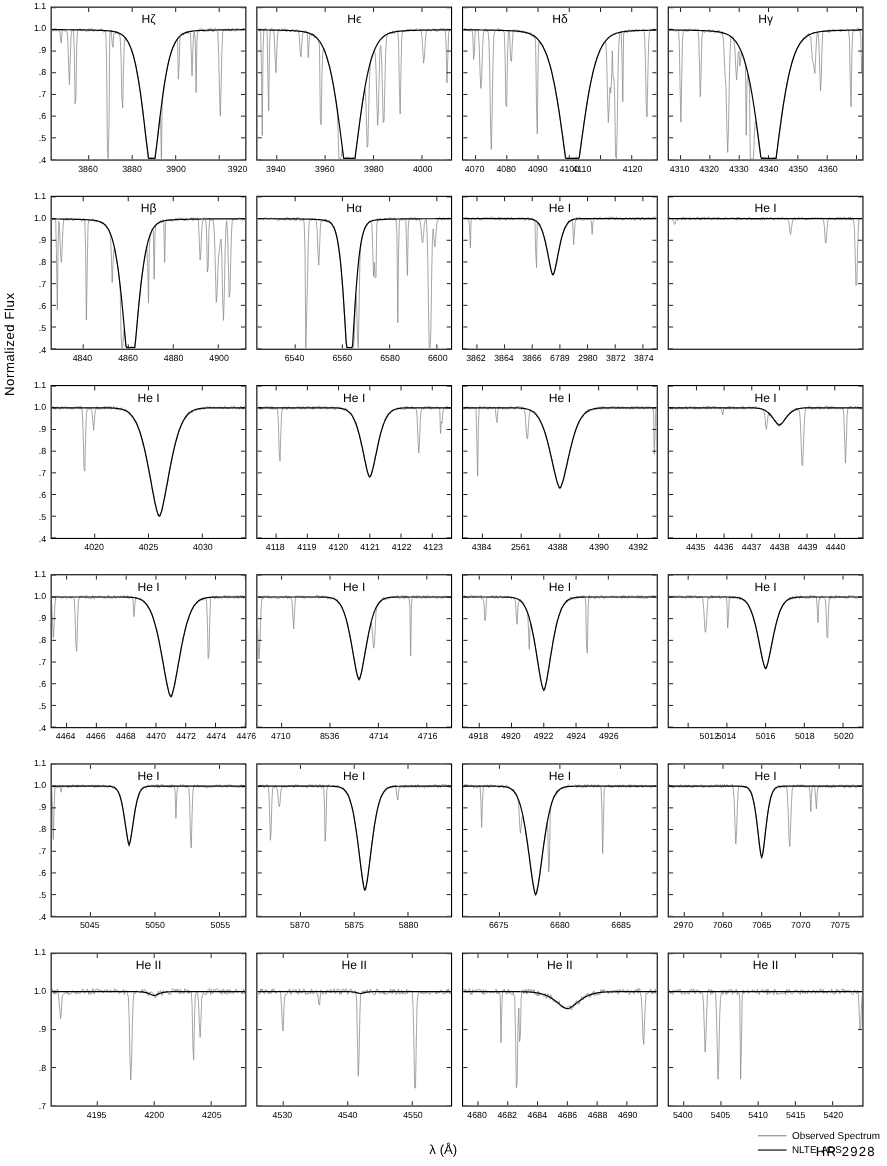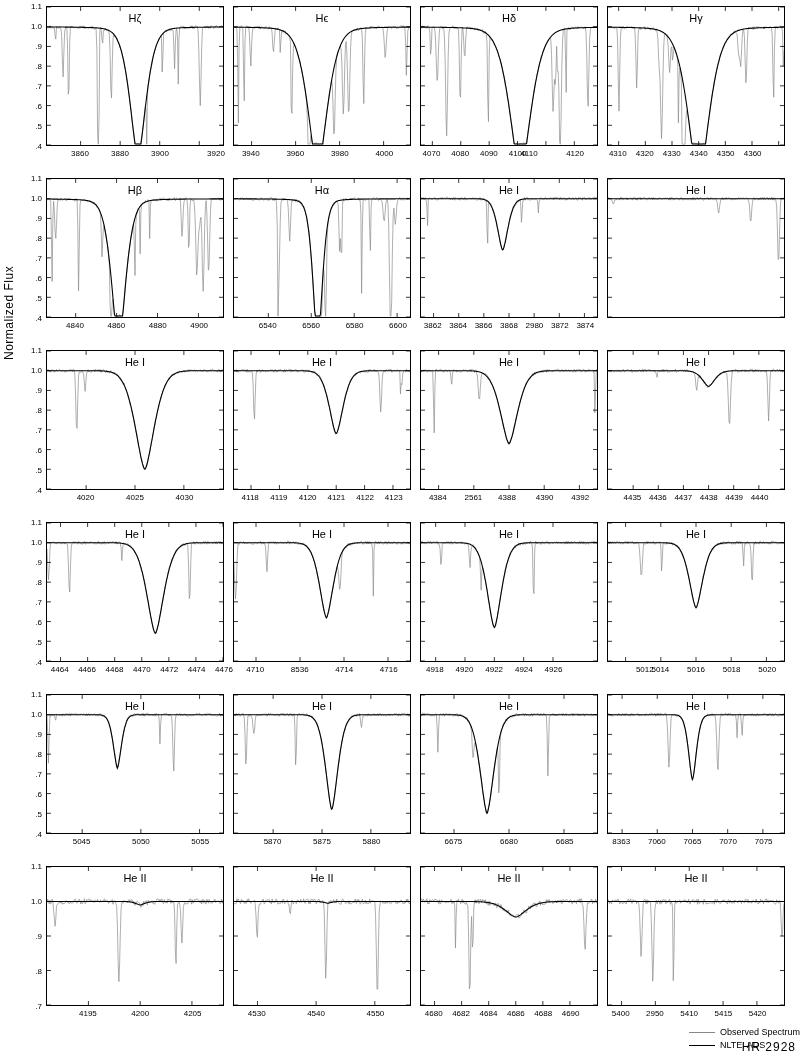--- a/index.html
+++ b/index.html
@@ -402,21 +402,21 @@
             <line x1="178" y1="20.00000000000003" x2="174" y2="20.00000000000003" stroke="#000" stroke-width="0.8"></line>
             <line x1="0" y1="0" x2="4" y2="0" stroke="#000" stroke-width="0.8"></line>
             <line x1="178" y1="0" x2="174" y2="0" stroke="#000" stroke-width="0.8"></line>
           </svg>
           <div class="ptitle">He I</div>
         </div>
         <div class="xtix">
           <span class="xtick" style="left: 12.7143px;">3862</span>
           <span class="xtick" style="left: 38.1429px;">3864</span>
           <span class="xtick" style="left: 63.5714px;">3866</span>
-          <span class="xtick" style="left: 89px;">3868</span>
+          <span class="xtick" style="left: 89px;">6789</span>
           <span class="xtick" style="left: 114.429px;">2980</span>
           <span class="xtick" style="left: 139.857px;">3872</span>
           <span class="xtick" style="left: 165.286px;">3874</span>
         </div>
       </div>
       <div class="cell">
         <div class="panel">
           <svg viewBox="0 0 178 140" preserveAspectRatio="none">
             <path d="M0.00 18.91 L0.74 18.75 L1.48 20.36 L2.23 19.47 L2.97 20.65 L3.71 21.33 L4.45 22.93 L5.19 25.26 L5.93 24.84 L6.67 21.46 L7.42 20.84 L8.16 21.56 L8.90 20.18 L9.64 20.29 L10.38 20.04 L11.13 19.61 L11.87 21.41 L12.61 18.61 L13.35 20.44 L14.09 18.60 L14.83 21.06 L15.58 20.76 L16.32 19.16 L17.06 20.07 L17.80 19.45 L18.54 20.88 L19.28 18.82 L20.02 21.35 L20.77 20.56 L21.51 19.82 L22.25 19.44 L22.99 19.18 L23.73 19.63 L24.48 21.41 L25.22 20.23 L25.96 18.60 L26.70 18.78 L27.44 18.92 L28.18 21.25 L28.92 19.31 L29.67 21.58 L30.41 18.88 L31.15 19.77 L31.89 19.45 L32.63 18.46 L33.38 21.27 L34.12 19.17 L34.86 20.10 L35.60 19.16 L36.34 18.76 L37.08 18.59 L37.83 19.74 L38.57 20.60 L39.31 21.38 L40.05 20.84 L40.79 20.11 L41.53 18.66 L42.27 20.51 L43.02 20.01 L43.76 20.39 L44.50 18.80 L45.24 21.19 L45.98 18.81 L46.73 19.21 L47.47 20.90 L48.21 19.59 L48.95 20.12 L49.69 20.47 L50.43 21.25 L51.17 19.74 L51.92 18.67 L52.66 19.27 L53.40 20.02 L54.14 20.95 L54.88 20.53 L55.63 19.61 L56.37 19.61 L57.11 20.35 L57.85 18.91 L58.59 20.30 L59.33 19.10 L60.08 19.49 L60.82 20.49 L61.56 21.01 L62.30 18.88 L63.04 21.48 L63.78 18.50 L64.52 19.89 L65.27 19.00 L66.01 21.22 L66.75 20.81 L67.49 20.52 L68.23 20.40 L68.98 19.12 L69.72 19.82 L70.46 20.27 L71.20 19.51 L71.94 21.26 L72.68 21.10 L73.42 19.05 L74.17 18.59 L74.91 20.86 L75.65 20.72 L76.39 21.42 L77.13 19.98 L77.88 20.62 L78.62 20.73 L79.36 19.66 L80.10 20.82 L80.84 21.07 L81.58 21.07 L82.33 19.64 L83.07 20.57 L83.81 21.49 L84.55 21.00 L85.29 18.80 L86.03 21.38 L86.77 18.76 L87.52 19.89 L88.26 21.37 L89.00 19.79 L89.74 19.32 L90.48 18.82 L91.23 20.73 L91.97 20.33 L92.71 20.11 L93.45 18.48 L94.19 19.58 L94.93 19.66 L95.67 20.52 L96.42 21.60 L97.16 21.06 L97.90 19.53 L98.64 20.20 L99.38 19.57 L100.13 20.25 L100.87 18.65 L101.61 20.86 L102.35 19.74 L103.09 20.87 L103.83 18.67 L104.58 19.39 L105.32 19.16 L106.06 20.54 L106.80 21.01 L107.54 20.44 L108.28 19.71 L109.02 19.51 L109.77 22.40 L110.51 23.59 L111.25 31.84 L111.99 34.58 L112.73 29.06 L113.48 24.15 L114.22 20.49 L114.96 20.52 L115.70 18.67 L116.44 21.32 L117.18 19.94 L117.92 20.41 L118.67 20.52 L119.41 18.45 L120.15 20.68 L120.89 19.62 L121.63 19.95 L122.38 18.71 L123.12 19.62 L123.86 20.61 L124.60 19.48 L125.34 21.27 L126.08 20.91 L126.83 20.94 L127.57 20.79 L128.31 19.29 L129.05 20.90 L129.79 20.15 L130.53 20.63 L131.27 19.71 L132.02 18.71 L132.76 20.19 L133.50 20.32 L134.24 18.90 L134.98 19.57 L135.73 20.13 L136.47 19.14 L137.21 19.11 L137.95 20.15 L138.69 19.76 L139.43 19.90 L140.17 18.98 L140.92 19.85 L141.66 20.78 L142.40 22.85 L143.14 27.54 L143.88 41.91 L144.63 42.55 L145.37 31.64 L146.11 23.29 L146.85 20.20 L147.59 18.86 L148.33 21.02 L149.08 20.98 L149.82 19.35 L150.56 19.79 L151.30 20.22 L152.04 21.49 L152.78 19.83 L153.52 21.00 L154.27 18.81 L155.01 20.93 L155.75 19.12 L156.49 18.68 L157.23 21.18 L157.98 18.64 L158.72 20.77 L159.46 21.26 L160.20 19.73 L160.94 18.45 L161.68 19.82 L162.42 21.37 L163.17 19.09 L163.91 20.45 L164.65 20.87 L165.39 18.53 L166.13 21.26 L166.88 18.75 L167.62 21.54 L168.36 19.77 L169.10 19.17 L169.84 22.28 L170.58 27.46 L171.33 50.89 L172.07 81.67 L172.81 81.03 L173.55 50.36 L174.29 27.02 L175.03 19.72 L175.77 19.67 L176.52 20.26 L177.26 19.37 L178.00 18.61" fill="none" stroke="#8a8a8a" stroke-width="0.7"></path>
             <path d="M0.00 20.00 L0.74 20.00 L1.48 20.00 L2.23 20.00 L2.97 20.00 L3.71 20.00 L4.45 20.00 L5.19 20.00 L5.93 20.00 L6.67 20.00 L7.42 20.00 L8.16 20.00 L8.90 20.00 L9.64 20.00 L10.38 20.00 L11.13 20.00 L11.87 20.00 L12.61 20.00 L13.35 20.00 L14.09 20.00 L14.83 20.00 L15.58 20.00 L16.32 20.00 L17.06 20.00 L17.80 20.00 L18.54 20.00 L19.28 20.00 L20.02 20.00 L20.77 20.00 L21.51 20.00 L22.25 20.00 L22.99 20.00 L23.73 20.00 L24.48 20.00 L25.22 20.00 L25.96 20.00 L26.70 20.00 L27.44 20.00 L28.18 20.00 L28.92 20.00 L29.67 20.00 L30.41 20.00 L31.15 20.00 L31.89 20.00 L32.63 20.00 L33.38 20.00 L34.12 20.00 L34.86 20.00 L35.60 20.00 L36.34 20.00 L37.08 20.00 L37.83 20.00 L38.57 20.00 L39.31 20.00 L40.05 20.00 L40.79 20.00 L41.53 20.00 L42.27 20.00 L43.02 20.00 L43.76 20.00 L44.50 20.00 L45.24 20.00 L45.98 20.00 L46.73 20.00 L47.47 20.00 L48.21 20.00 L48.95 20.00 L49.69 20.00 L50.43 20.00 L51.17 20.00 L51.92 20.00 L52.66 20.00 L53.40 20.00 L54.14 20.00 L54.88 20.00 L55.63 20.00 L56.37 20.00 L57.11 20.00 L57.85 20.00 L58.59 20.00 L59.33 20.00 L60.08 20.00 L60.82 20.00 L61.56 20.00 L62.30 20.00 L63.04 20.00 L63.78 20.00 L64.52 20.00 L65.27 20.00 L66.01 20.00 L66.75 20.00 L67.49 20.00 L68.23 20.00 L68.98 20.00 L69.72 20.00 L70.46 20.00 L71.20 20.00 L71.94 20.00 L72.68 20.00 L73.42 20.00 L74.17 20.00 L74.91 20.00 L75.65 20.00 L76.39 20.00 L77.13 20.00 L77.88 20.00 L78.62 20.00 L79.36 20.00 L80.10 20.00 L80.84 20.00 L81.58 20.00 L82.33 20.00 L83.07 20.00 L83.81 20.00 L84.55 20.00 L85.29 20.00 L86.03 20.00 L86.77 20.00 L87.52 20.00 L88.26 20.00 L89.00 20.00 L89.74 20.00 L90.48 20.00 L91.23 20.00 L91.97 20.00 L92.71 20.00 L93.45 20.00 L94.19 20.00 L94.93 20.00 L95.67 20.00 L96.42 20.00 L97.16 20.00 L97.90 20.00 L98.64 20.00 L99.38 20.00 L100.13 20.00 L100.87 20.00 L101.61 20.00 L102.35 20.00 L103.09 20.00 L103.83 20.00 L104.58 20.00 L105.32 20.00 L106.06 20.00 L106.80 20.00 L107.54 20.00 L108.28 20.00 L109.02 20.00 L109.77 20.00 L110.51 20.00 L111.25 20.00 L111.99 20.00 L112.73 20.00 L113.48 20.00 L114.22 20.00 L114.96 20.00 L115.70 20.00 L116.44 20.00 L117.18 20.00 L117.92 20.00 L118.67 20.00 L119.41 20.00 L120.15 20.00 L120.89 20.00 L121.63 20.00 L122.38 20.00 L123.12 20.00 L123.86 20.00 L124.60 20.00 L125.34 20.00 L126.08 20.00 L126.83 20.00 L127.57 20.00 L128.31 20.00 L129.05 20.00 L129.79 20.00 L130.53 20.00 L131.27 20.00 L132.02 20.00 L132.76 20.00 L133.50 20.00 L134.24 20.00 L134.98 20.00 L135.73 20.00 L136.47 20.00 L137.21 20.00 L137.95 20.00 L138.69 20.00 L139.43 20.00 L140.17 20.00 L140.92 20.00 L141.66 20.00 L142.40 20.00 L143.14 20.00 L143.88 20.00 L144.63 20.00 L145.37 20.00 L146.11 20.00 L146.85 20.00 L147.59 20.00 L148.33 20.00 L149.08 20.00 L149.82 20.00 L150.56 20.00 L151.30 20.00 L152.04 20.00 L152.78 20.00 L153.52 20.00 L154.27 20.00 L155.01 20.00 L155.75 20.00 L156.49 20.00 L157.23 20.00 L157.98 20.00 L158.72 20.00 L159.46 20.00 L160.20 20.00 L160.94 20.00 L161.68 20.00 L162.42 20.00 L163.17 20.00 L163.91 20.00 L164.65 20.00 L165.39 20.00 L166.13 20.00 L166.88 20.00 L167.62 20.00 L168.36 20.00 L169.10 20.00 L169.84 20.00 L170.58 20.00 L171.33 20.00 L172.07 20.00 L172.81 20.00 L173.55 20.00 L174.29 20.00 L175.03 20.00 L175.77 20.00 L176.52 20.00 L177.26 20.00 L178.00 20.00" fill="none" stroke="#000" stroke-width="1.1"></path>
@@ -946,21 +946,21 @@
             <line x1="0" y1="40.000000000000014" x2="4" y2="40.000000000000014" stroke="#000" stroke-width="0.8"></line>
             <line x1="178" y1="40.000000000000014" x2="174" y2="40.000000000000014" stroke="#000" stroke-width="0.8"></line>
             <line x1="0" y1="20.00000000000003" x2="4" y2="20.00000000000003" stroke="#000" stroke-width="0.8"></line>
             <line x1="178" y1="20.00000000000003" x2="174" y2="20.00000000000003" stroke="#000" stroke-width="0.8"></line>
             <line x1="0" y1="0" x2="4" y2="0" stroke="#000" stroke-width="0.8"></line>
             <line x1="178" y1="0" x2="174" y2="0" stroke="#000" stroke-width="0.8"></line>
           </svg>
           <div class="ptitle">He I</div>
         </div>
         <div class="xtix">
-          <span class="xtick" style="left: 14.24px;">8363</span>
+          <span class="xtick" style="left: 14.24px;">2970</span>
           <span class="xtick" style="left: 49.84px;">7060</span>
           <span class="xtick" style="left: 85.44px;">7065</span>
           <span class="xtick" style="left: 121.04px;">7070</span>
           <span class="xtick" style="left: 156.64px;">7075</span>
         </div>
       </div>
       <div class="cell">
         <div class="panel">
           <svg viewBox="0 0 178 140" preserveAspectRatio="none">
             <path d="M0.00 36.26 L0.74 32.53 L1.48 35.10 L2.22 37.38 L2.97 33.62 L3.71 37.36 L4.45 36.17 L5.19 32.48 L5.93 34.36 L6.67 43.85 L7.42 51.61 L8.16 60.07 L8.90 52.86 L9.64 38.90 L10.38 38.02 L11.13 37.63 L11.87 36.18 L12.61 35.95 L13.35 35.05 L14.09 36.91 L14.83 35.61 L15.58 37.73 L16.32 36.62 L17.06 37.61 L17.80 36.95 L18.54 36.06 L19.28 33.97 L20.03 35.39 L20.77 36.00 L21.51 34.69 L22.25 37.39 L22.99 37.12 L23.73 35.25 L24.47 36.67 L25.22 36.23 L25.96 36.58 L26.70 36.02 L27.44 33.40 L28.18 32.76 L28.92 32.59 L29.67 36.24 L30.41 36.73 L31.15 34.89 L31.89 34.02 L32.63 32.57 L33.38 34.41 L34.12 37.48 L34.86 34.22 L35.60 37.47 L36.34 36.80 L37.08 35.17 L37.83 32.22 L38.57 37.24 L39.31 36.72 L40.05 33.21 L40.79 33.29 L41.53 33.22 L42.28 32.22 L43.02 34.70 L43.76 33.25 L44.50 33.83 L45.24 33.55 L45.98 34.50 L46.72 34.02 L47.47 36.24 L48.21 34.28 L48.95 33.30 L49.69 34.06 L50.43 35.50 L51.17 32.93 L51.92 34.96 L52.66 35.16 L53.40 36.01 L54.14 33.30 L54.88 35.51 L55.63 34.88 L56.37 34.33 L57.11 35.50 L57.85 32.31 L58.59 34.31 L59.33 34.18 L60.08 33.22 L60.82 34.01 L61.56 35.13 L62.30 37.01 L63.04 35.15 L63.78 35.90 L64.53 34.33 L65.27 33.89 L66.01 33.01 L66.75 37.76 L67.49 34.76 L68.23 34.31 L68.97 34.41 L69.72 37.45 L70.46 39.49 L71.20 59.46 L71.94 95.55 L72.68 116.31 L73.42 99.12 L74.17 67.13 L74.91 43.15 L75.65 36.08 L76.39 36.33 L77.13 36.64 L77.88 33.86 L78.62 34.67 L79.36 35.48 L80.10 34.92 L80.84 35.02 L81.58 36.00 L82.33 35.67 L83.07 32.92 L83.81 35.77 L84.55 34.40 L85.29 32.97 L86.03 33.27 L86.78 36.74 L87.52 34.75 L88.26 37.43 L89.00 38.92 L89.74 35.43 L90.48 36.57 L91.22 35.00 L91.97 35.75 L92.71 36.19 L93.45 36.56 L94.19 39.22 L94.93 40.97 L95.67 40.15 L96.42 36.81 L97.16 39.09 L97.90 34.59 L98.64 37.44 L99.38 35.64 L100.13 34.19 L100.87 36.36 L101.61 38.54 L102.35 33.86 L103.09 35.51 L103.83 36.24 L104.58 35.48 L105.32 35.79 L106.06 34.18 L106.80 35.91 L107.54 37.47 L108.28 36.87 L109.03 37.84 L109.77 35.37 L110.51 33.86 L111.25 32.26 L111.99 32.63 L112.73 33.04 L113.47 34.60 L114.22 32.68 L114.96 35.07 L115.70 32.60 L116.44 32.72 L117.18 36.60 L117.92 37.23 L118.67 33.05 L119.41 35.74 L120.15 36.69 L120.89 35.46 L121.63 36.69 L122.38 32.32 L123.12 33.66 L123.86 32.93 L124.60 33.33 L125.34 36.95 L126.08 33.63 L126.83 36.34 L127.57 35.44 L128.31 35.52 L129.05 46.86 L129.79 84.34 L130.53 97.86 L131.28 60.70 L132.02 38.34 L132.76 36.28 L133.50 34.66 L134.24 38.31 L134.98 43.99 L135.72 63.47 L136.47 77.14 L137.21 61.97 L137.95 40.85 L138.69 37.50 L139.43 36.01 L140.17 37.56 L140.92 37.20 L141.66 37.36 L142.40 37.45 L143.14 34.71 L143.88 33.23 L144.63 32.21 L145.37 32.45 L146.11 37.70 L146.85 33.16 L147.59 36.74 L148.33 36.57 L149.08 32.65 L149.82 33.40 L150.56 33.86 L151.30 32.36 L152.04 32.30 L152.78 33.59 L153.53 33.51 L154.27 34.88 L155.01 36.59 L155.75 33.69 L156.49 37.51 L157.23 33.12 L157.97 32.69 L158.72 36.72 L159.46 33.61 L160.20 37.19 L160.94 37.59 L161.68 32.70 L162.42 34.41 L163.17 36.72 L163.91 32.96 L164.65 35.99 L165.39 36.33 L166.13 35.86 L166.88 37.00 L167.62 35.20 L168.36 35.45 L169.10 33.39 L169.84 32.55 L170.58 36.06 L171.33 34.81 L172.07 34.31 L172.81 35.38 L173.55 34.22 L174.29 35.23 L175.03 37.29 L175.78 35.96 L176.52 32.72 L177.26 36.76 L178.00 33.87" fill="none" stroke="#8a8a8a" stroke-width="0.7"></path>
@@ -1089,28 +1089,29 @@
             <line x1="178" y1="70" x2="174" y2="70" stroke="#000" stroke-width="0.8"></line>
             <line x1="0" y1="35.000000000000014" x2="4" y2="35.000000000000014" stroke="#000" stroke-width="0.8"></line>
             <line x1="178" y1="35.000000000000014" x2="174" y2="35.000000000000014" stroke="#000" stroke-width="0.8"></line>
             <line x1="0" y1="0" x2="4" y2="0" stroke="#000" stroke-width="0.8"></line>
             <line x1="178" y1="0" x2="174" y2="0" stroke="#000" stroke-width="0.8"></line>
           </svg>
           <div class="ptitle">He II</div>
         </div>
         <div class="xtix">
           <span class="xtick" style="left: 13.6923px;">5400</span>
-          <span class="xtick" style="left: 47.9231px;">2950</span>
+          <span class="xtick" style="left: 47.9231px;">5405</span>
           <span class="xtick" style="left: 82.1538px;">5410</span>
           <span class="xtick" style="left: 116.385px;">5415</span>
           <span class="xtick" style="left: 150.615px;">5420</span>
         </div>
       </div>
     </div>
 
+  <div class="xlabel">λ  (Å)</div>
   <div class="corner-label">HR 2928</div>
 
   <div class="legend">
     <div class="legrow">
       <span class="legline"></span>
       <span>Observed Spectrum</span>
     </div>
     <div class="legrow">
       <span class="legline thick"></span>
       <span>NLTE: ADS</span>

